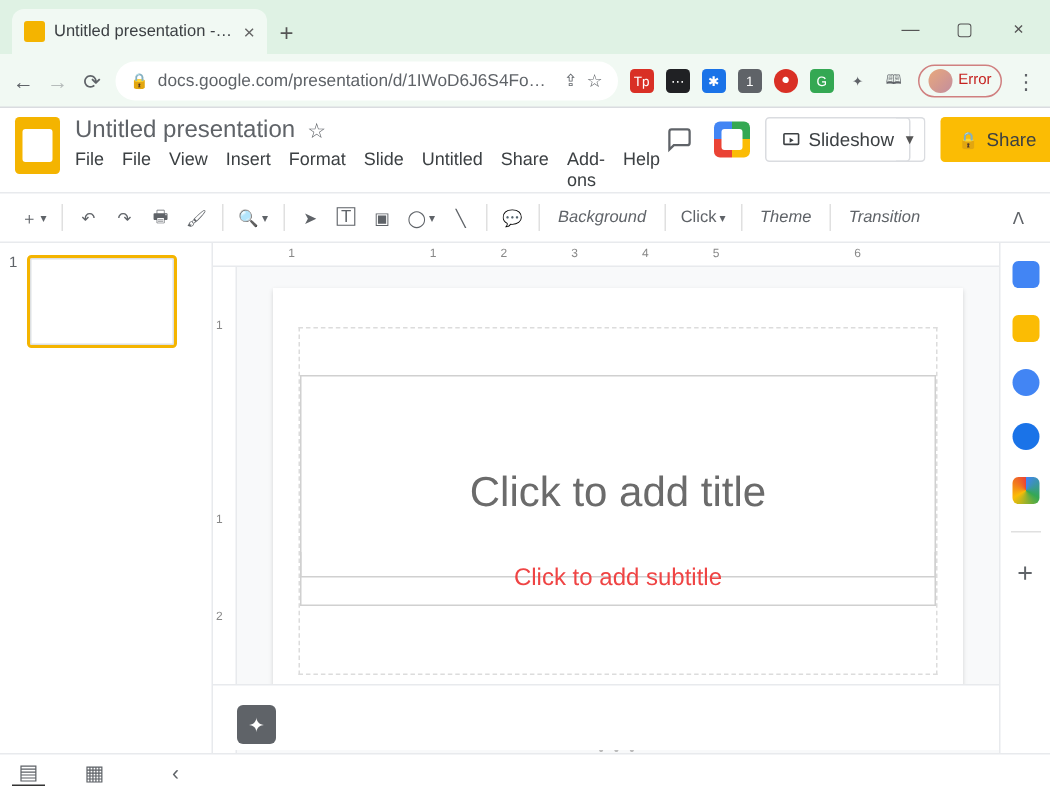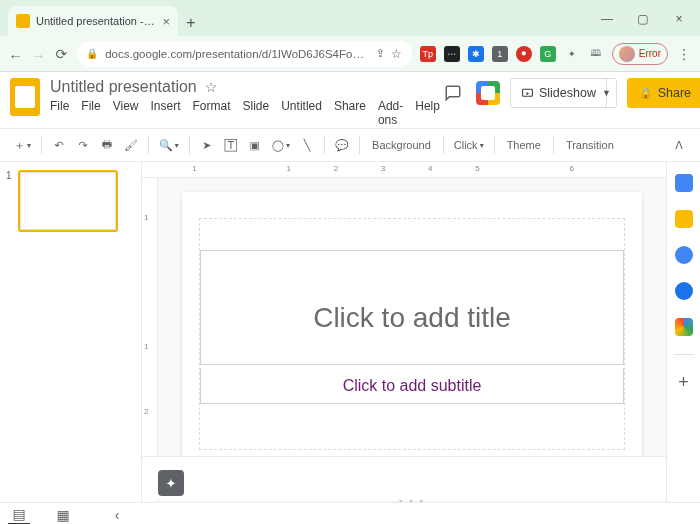--- a/index.html
+++ b/index.html
@@ -40,41 +40,41 @@
   .slideshow-btn { display:flex; align-items:center; gap:5px; border:1px solid #dadce0; height:30px; padding:0 10px; border-radius:3px; font-size:12.5px; color:#3c4043; }
   .slideshow-drop { border:1px solid #dadce0; height:30px; width:20px; margin-left:-10px; border-left:none; display:flex; align-items:center; justify-content:center; border-radius:0 3px 3px 0; font-size:9px; color:#555;}
   .share-btn { background:#fbbc04; height:30px; padding:0 12px; border-radius:3px; display:flex; align-items:center; gap:5px; font-size:12.5px; color:#3c4043; }
 
   
   .toolbar { height: 34px; border-top:1px solid #e8eaed; border-bottom:1px solid #e8eaed; display:flex; align-items:center; padding: 0 10px; gap:2px; font-size:11px; color:#5f6368; margin-top:2px; }
   .tb-item { min-width:22px; height:22px; display:flex; align-items:center; justify-content:center; }
   .tb-sep { width:1px; height:18px; background:#e0e0e0; margin: 0 4px; }
   .tb-drop { padding: 0 4px; display:flex; align-items:center; gap:2px; }
   .tb-drop .car { font-size:8px; }
-  .tb-text { padding: 0 6px; }
+  .tb-text { padding: 0 6px; font-style: italic; }
   .tb-collapse { margin-left:auto; }
 
   
   .workspace { display:flex; height: calc(524px - 36px - 36px - 54px - 34px - 24px); }
   .slide-panel { width:142px; background:#fff; border-right:1px solid #e8eaed; padding:8px 6px; }
   .slide-row { display:flex; gap:4px; }
   .slide-num { font-size:10px; color:#5f6368; width:8px; }
   .thumb { width:100px; height:62px; border:2px solid #f4b400; border-radius:3px; background:#fff; box-shadow: 0 0 0 1px #dde0e3 inset; }
 
   .canvas-area { flex:1; background:#fff; position:relative; overflow:hidden; }
   .ruler-h { height:16px; border-bottom:1px solid #e8eaed; position:relative; font-size:8px; color:#888; }
   .ruler-h .rtick { position:absolute; top:2px; transform:translateX(-50%); }
   .ruler-v { width:16px; border-right:1px solid #e8eaed; position:absolute; left:0; top:16px; bottom:0; }
   .ruler-v .rtick { position:absolute; left:2px; font-size:8px; color:#888; transform:translateY(-50%); writing-mode: horizontal-tb; }
   .canvas-inner { position:absolute; left:16px; top:16px; right:0; bottom:0; background:#f8f9fa; display:flex; align-items:center; justify-content:center; overflow:hidden; }
   .slide { width:460px; height:284px; background:#fff; box-shadow:0 1px 3px rgba(0,0,0,.15); position:relative; margin-top:-12px; }
-  .title-box { position:absolute; left:18px; right:18px; top:58px; height:115px; border:1px solid #d0d0d0; display:flex; align-items:center; justify-content:center; padding-top:20px; }
+  .title-box { position:absolute; left:18px; right:18px; top:58px; height:135px; border:1px solid #d0d0d0; display:flex; align-items:center; justify-content:center; padding-top:20px; }
   .title-box span { font-size:28px; color:#6b6b6b; text-align:center; }
   .subtitle-box { position:absolute; left:18px; right:18px; top:176px; height:36px; border-top:none; border-left:1px solid #d0d0d0; border-right:1px solid #d0d0d0; border-bottom:1px solid #d0d0d0; display:flex; align-items:center; justify-content:center; }
-  .subtitle-box span { font-size:16px; color:#701a75; }
+  .subtitle-box span { font-size:16px; color:#ef4444; }
   .slide-outline { position:absolute; left:17px; right:17px; top:26px; bottom:26px; border:1px dashed #dcdcdc; }
   .resize-grip { position:absolute; bottom:-4px; left:50%; transform:translateX(-50%); font-size:10px; color:#bbb; letter-spacing:2px; }
 
   .side-rail { width:34px; border-left:1px solid #e8eaed; display:flex; flex-direction:column; align-items:center; gap:18px; padding-top:12px; }
   .side-rail .ri { width:18px; height:18px; border-radius:4px; }
 
   .notes-bar { position:absolute; left:142px; right:34px; bottom:24px; top: auto; height:44px; border-top:1px solid #e8eaed; padding:6px 16px; font-size:11.5px; color:#80868b; background:#fff; display:flex; justify-content:space-between; }
   .notes-chip { width:26px; height:26px; background:#5f6368; border-radius:4px; align-self:flex-end; display:flex; align-items:center; justify-content:center; color:#fff; font-size:13px; margin-bottom:-2px; }
 
   .footer { height:24px; border-top:1px solid #e8eaed; display:flex; align-items:center; padding:0 8px; gap:22px; color:#5f6368; }

